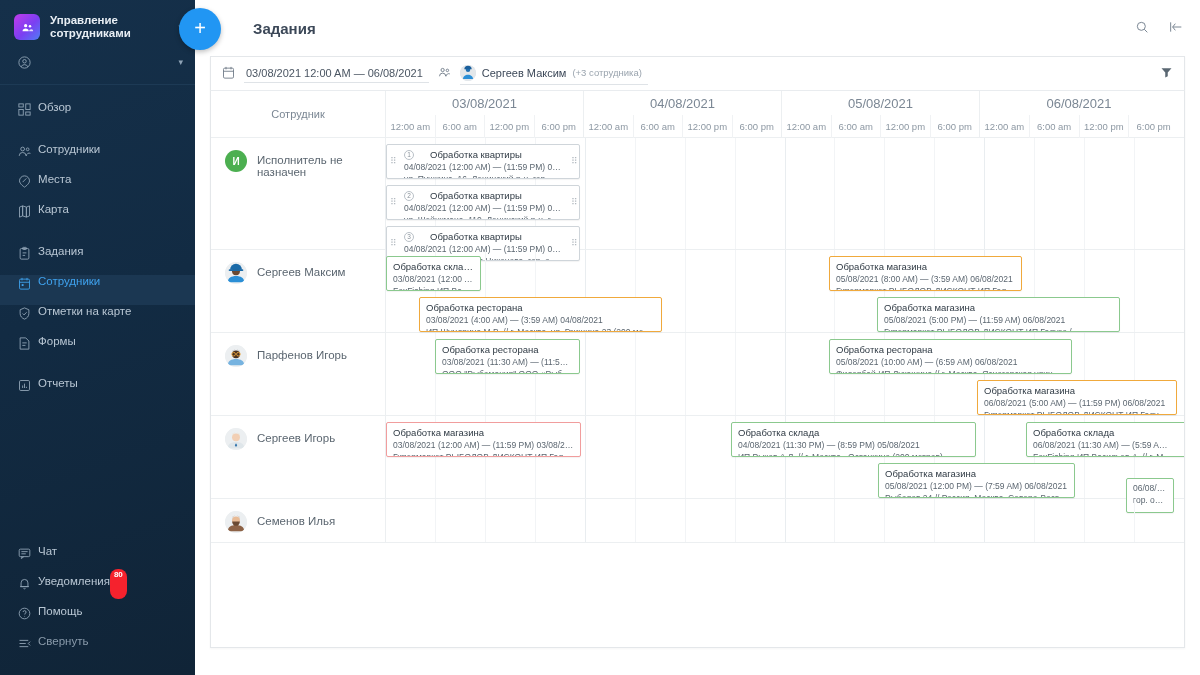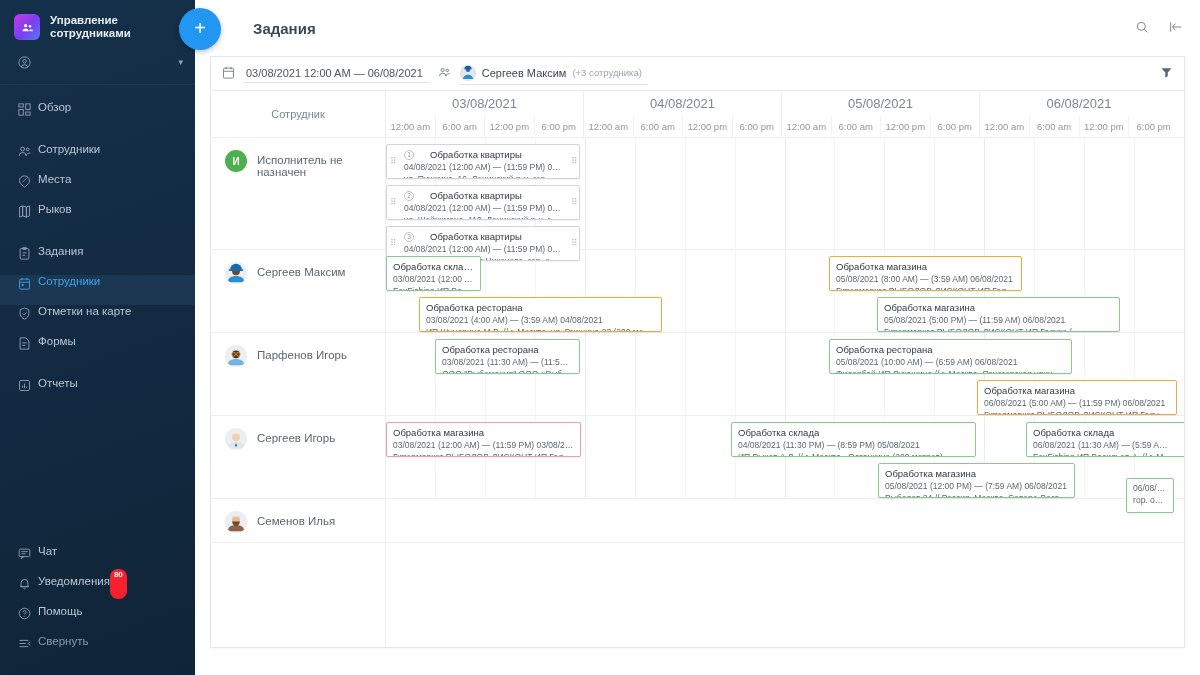--- a/index.html
+++ b/index.html
@@ -231,21 +231,21 @@
           <span class="lbl">Места</span>
         </div>
         <div class="nav-item">
           <span class="ico">
             <svg viewBox="0 0 24 24">
                 <path d="M4 5l5-2v16l-5 2z"></path>
                 <path d="M9 3l6 2v16l-6-2z"></path>
                 <path d="M15 5l5-2v16l-5 2z"></path>
               </svg>
           </span>
-          <span class="lbl">Рыков</span>
+          <span class="lbl">Карта</span>
         </div>
       </div>
 
       <div class="nav-group">
         <div class="nav-item">
           <span class="ico">
             <svg viewBox="0 0 24 24">
                 <rect x="5" y="4" width="14" height="17" rx="2"></rect>
                 <rect x="9" y="2.2" width="6" height="3.4" rx="1"></rect>
                 <path d="M9 11h6M9 15h4"></path>
@@ -652,21 +652,21 @@
                 <div class="d">05/08/2021 (12:00 PM) — (7:59 AM) 06/08/2021</div>
                 <div class="a">Рыболов 24 // Россия, Москва, Северо-Восточ…</div>
               </div>
               <div class="card green" style="left: 740px; width: 48px; top: 47px; height: 35px; margin-top: 15px;">
                 <div class="t"></div>
                 <div class="d">06/08/2…</div>
                 <div class="a">гор. ок…</div>
               </div>
             </div>
           </div>
-          <div class="row" style="height: 44px; flex-direction: column;">
+          <div class="row" style="height: 44px;">
             <div class="row-emp">
               <div class="row-av"><svg viewBox="0 0 24 24" width="22" height="22">
                   <circle cx="12" cy="12" r="12" fill="#eceff1"></circle>
                   <path d="M3 22c0-4.4 4-6.6 9-6.6s9 2.2 9 6.6z" fill="#8d6246"></path>
                   <circle cx="12" cy="10.2" r="4.3" fill="#e8bb96"></circle>
                   <path d="M7.6 9.4a4.4 4.4 0 0 1 8.8 0c0-3-2-4.4-4.4-4.4S7.6 6.4 7.6 9.4z" fill="#6b4a33"></path>
                   <path d="M7.8 11.5c0 3 1.9 4.6 4.2 4.6s4.2-1.6 4.2-4.6z" fill="#6b4a33"></path>
                 </svg></div>
               <div class="row-name">Семенов Илья</div>
             </div>

